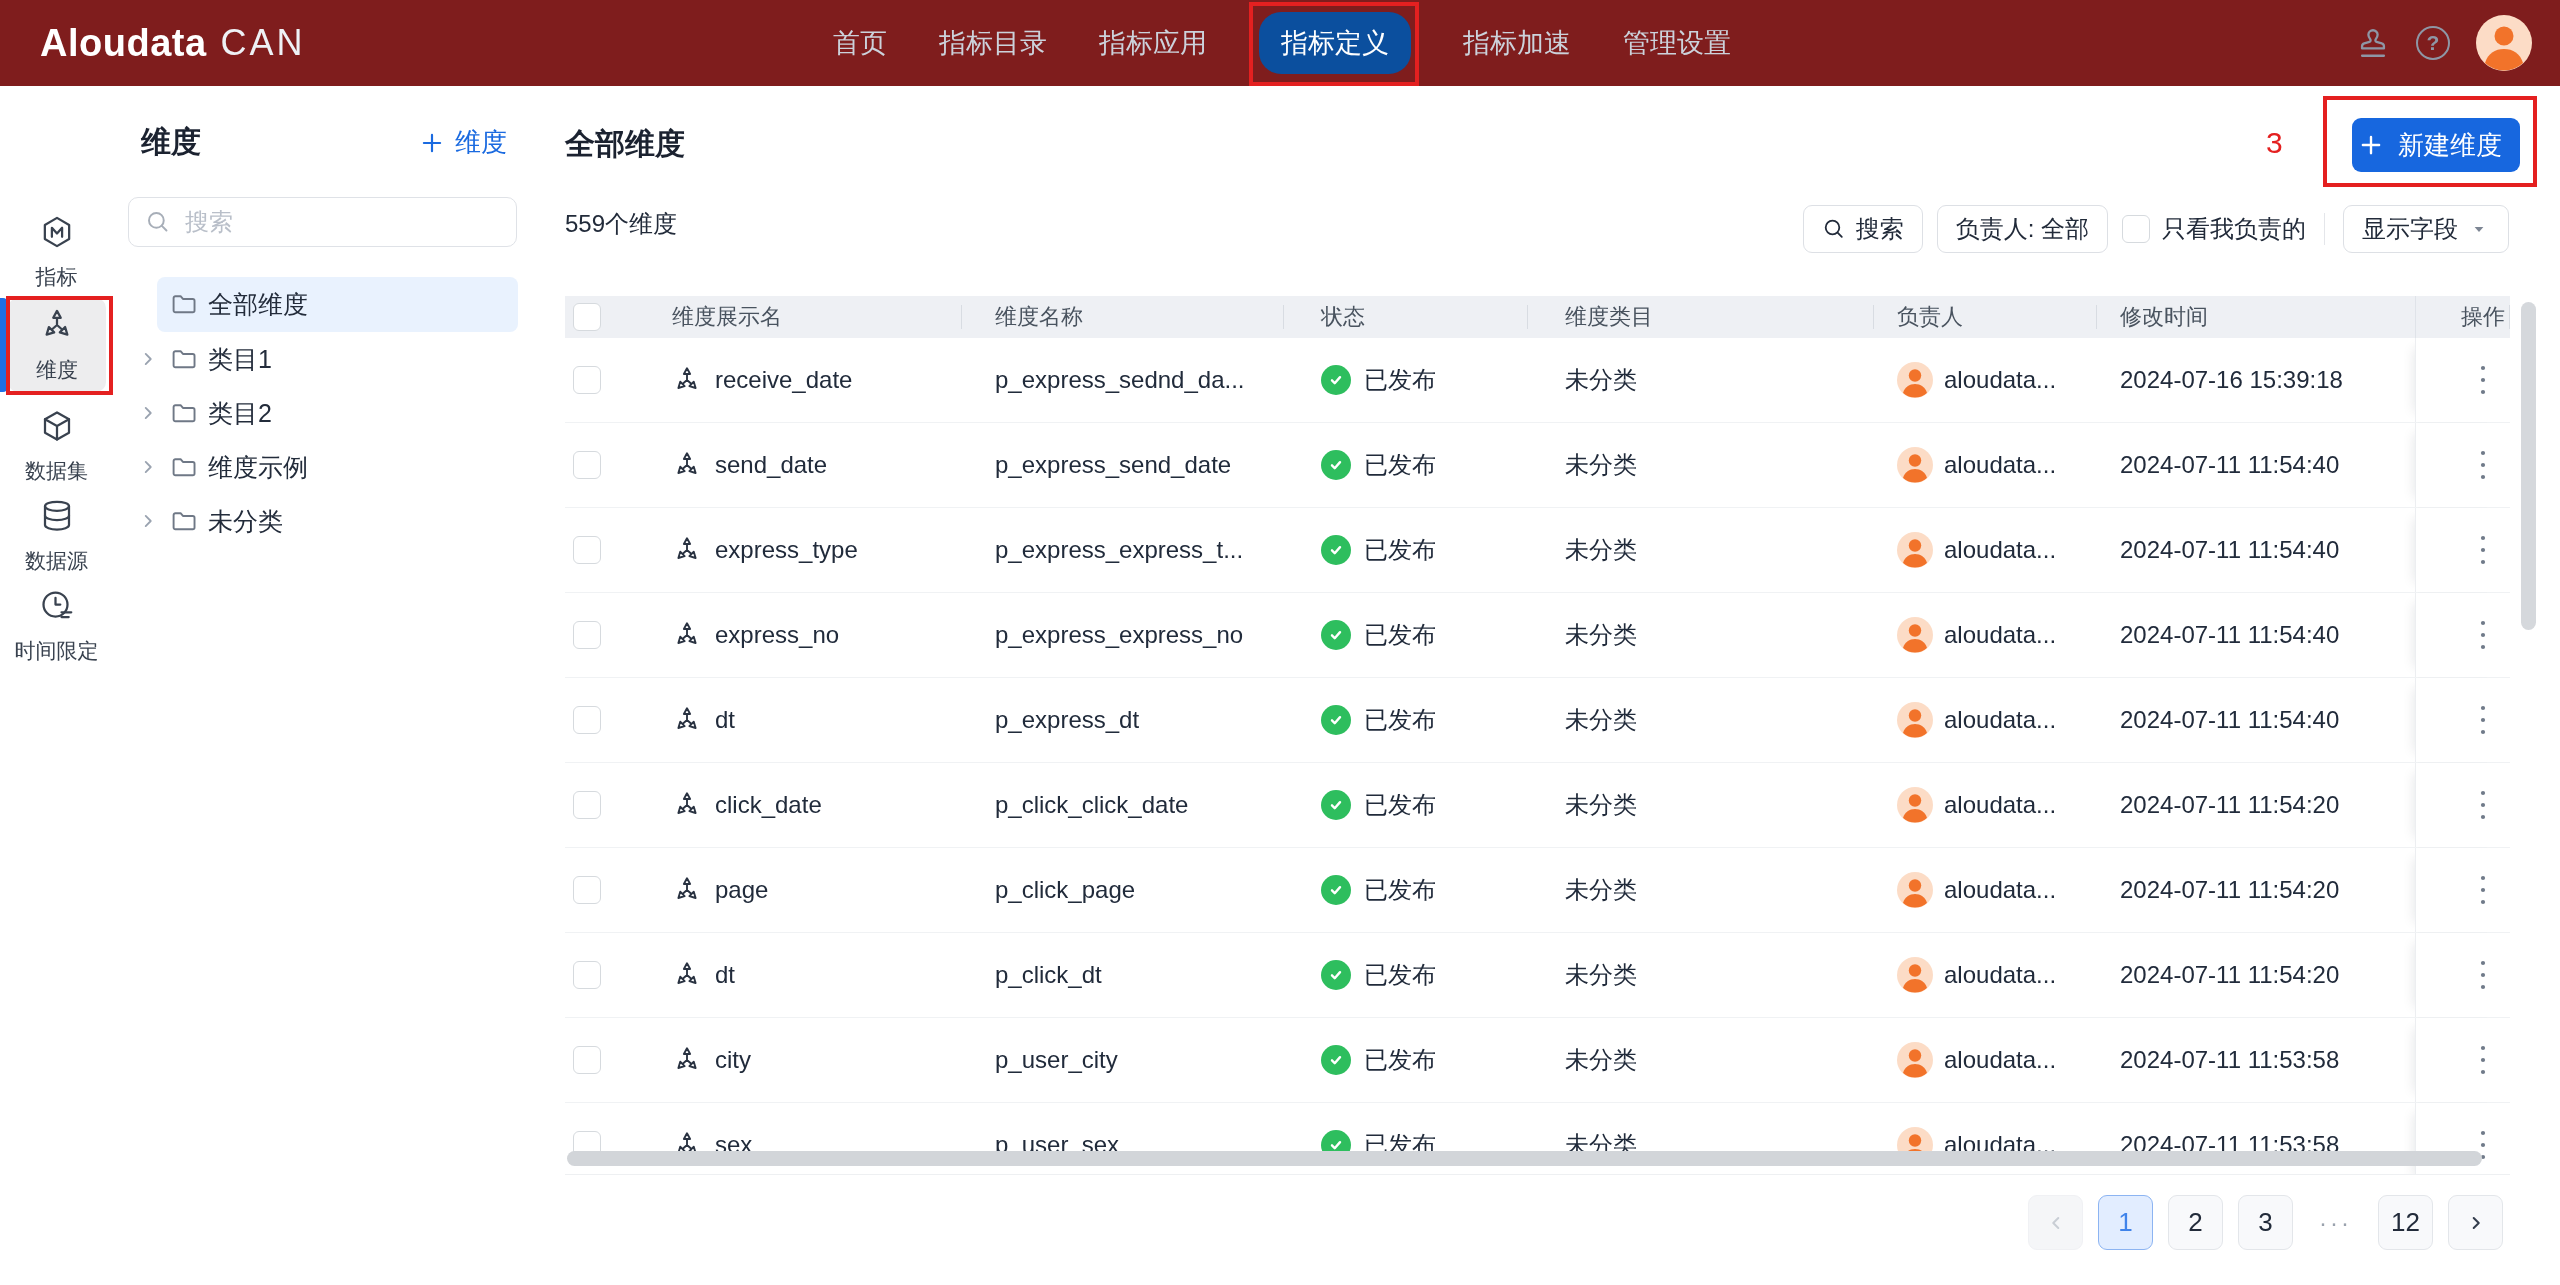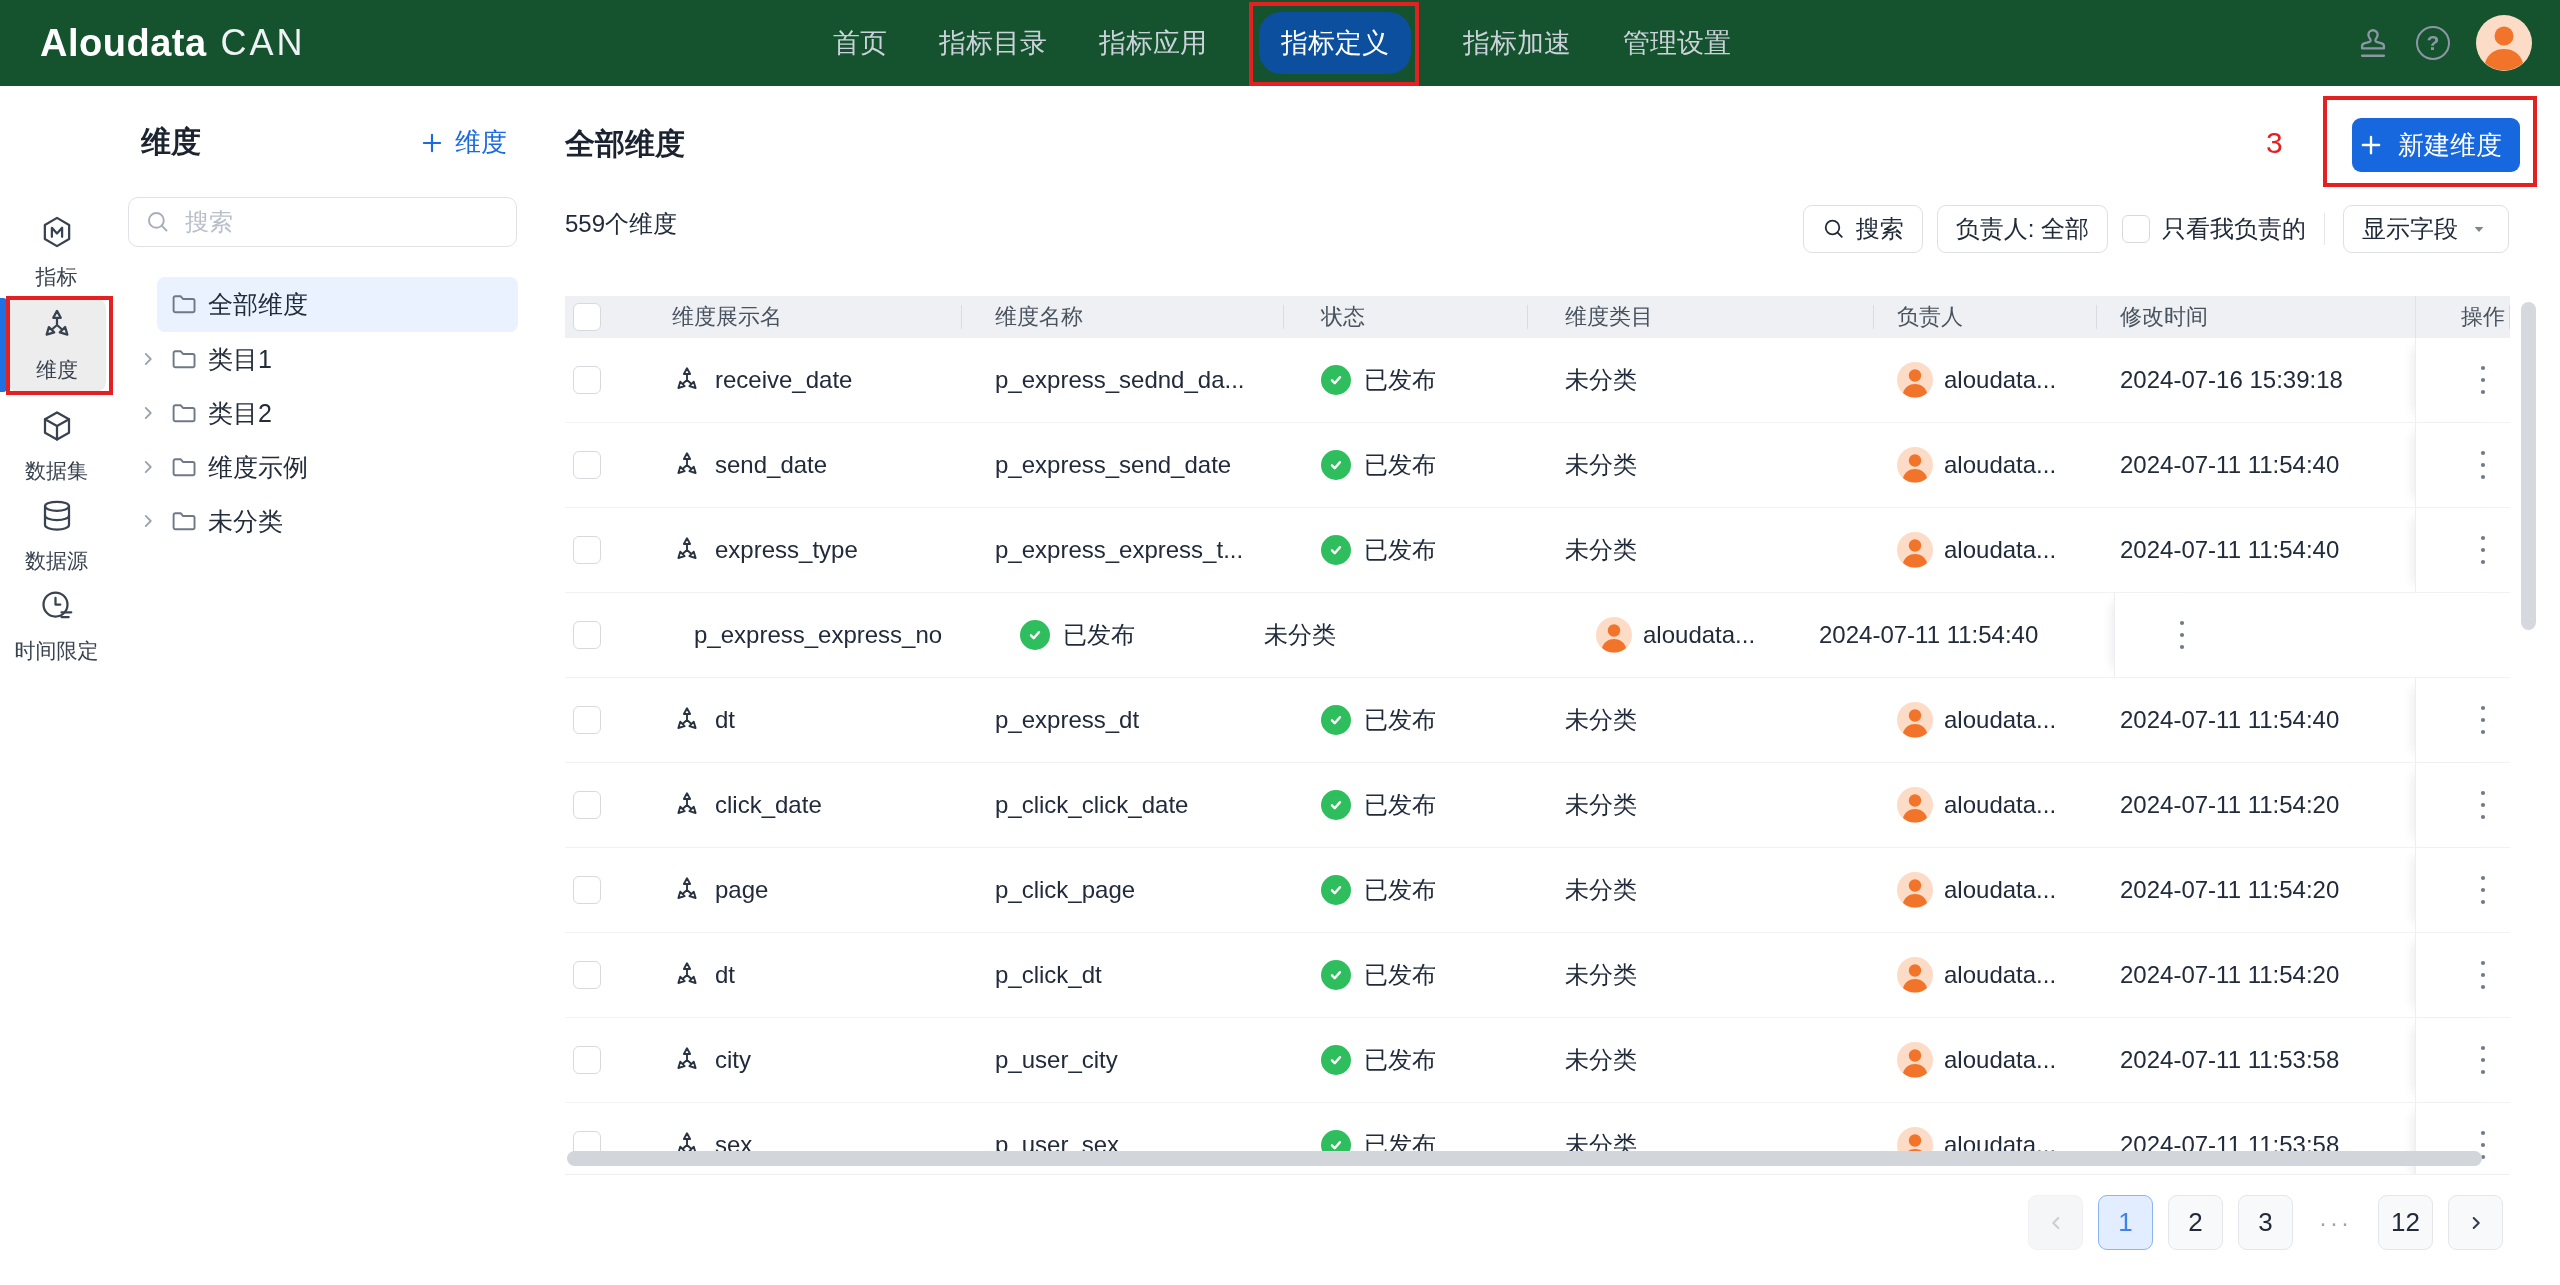--- a/index.html
+++ b/index.html
@@ -1,20 +1,20 @@
 <!DOCTYPE html>
 <html><head>
 <meta charset="utf-8">
 <style>
   html,body{margin:0;padding:0;background:#fff;}
   .stage{position:relative;width:2560px;height:1285px;overflow:hidden;background:#fff;
          font-family:"Liberation Sans",sans-serif;color:#212b3b;}
 
   
-  .topbar{position:absolute;left:0;top:0;width:2560px;height:86px;background:#14532d;}
+  .topbar{position:absolute;left:0;top:0;width:2560px;height:86px;background:#7f1d1d;}
   .logo{position:absolute;left:40px;top:0;height:86px;display:flex;align-items:center;gap:14px;color:#fff;}
   .logo-a{font-size:38px;font-weight:800;letter-spacing:.5px;}
   .logo-c{font-size:36px;font-weight:300;color:#eef1f5;letter-spacing:3px;}
   .nav{position:absolute;left:833px;top:0;height:86px;display:flex;align-items:center;gap:52px;}
   .nav-item{font-size:27px;color:#ccd2db;white-space:nowrap;cursor:pointer;}
   .nav-item.active{position:relative;background:#0b4f9e;color:#fff;padding:13px 22px;border-radius:22px;}
   .topbar-right{position:absolute;right:28px;top:0;height:86px;display:flex;align-items:center;gap:26px;}
   .tb-icon{display:flex;align-items:center;justify-content:center;}
   .help-badge{width:30px;height:30px;border-radius:50%;border:2.5px solid #8e96a5;color:#8e96a5;
               font-size:21px;font-weight:700;display:flex;align-items:center;justify-content:center;}
@@ -506,20 +506,37 @@
                 <circle cx="3" cy="4" r="2.1" fill="#707a89"></circle>
                 <circle cx="3" cy="16" r="2.1" fill="#707a89"></circle>
                 <circle cx="3" cy="28" r="2.1" fill="#707a89"></circle>
               </svg>
             </div>
           </div>
           <div class="tr">
             <div class="c1">
               <span class="cb"></span>
             </div>
+            <div class="c2">
+              <span class="dimicon">
+                <svg width="30" height="30" viewBox="0 0 24 24" fill="none" stroke="#2a3342" stroke-width="1.5" stroke-linejoin="round" stroke-linecap="round">
+                  <path d="M12 7.6V12M12 12 8.6 15M12 12l3.4 3"></path>
+                  <g transform="translate(12,5)">
+                    <path d="M0 -2.4 2.5 2.2H-2.5Z"></path>
+                  </g>
+                  <g transform="translate(6.8,16.7) rotate(-135)">
+                    <path d="M0 -2.4 2.5 2.2H-2.5Z"></path>
+                  </g>
+                  <g transform="translate(17.2,16.7) rotate(135)">
+                    <path d="M0 -2.4 2.5 2.2H-2.5Z"></path>
+                  </g>
+                </svg>
+              </span>
+              <span class="cell-text">express_no</span>
+            </div>
             <div class="c3">
               <span class="cell-text">p_express_express_no</span>
             </div>
             <div class="c4">
               <span class="badge">
                 <svg width="22" height="22" viewBox="0 0 24 24" fill="none" stroke="#fff" stroke-width="2.6" stroke-linecap="round" stroke-linejoin="round">
                   <path d="m7.6 12.4 3 3.1 5.8-6.6"></path>
                 </svg>
               </span>
               <span class="cell-text">已发布</span>

